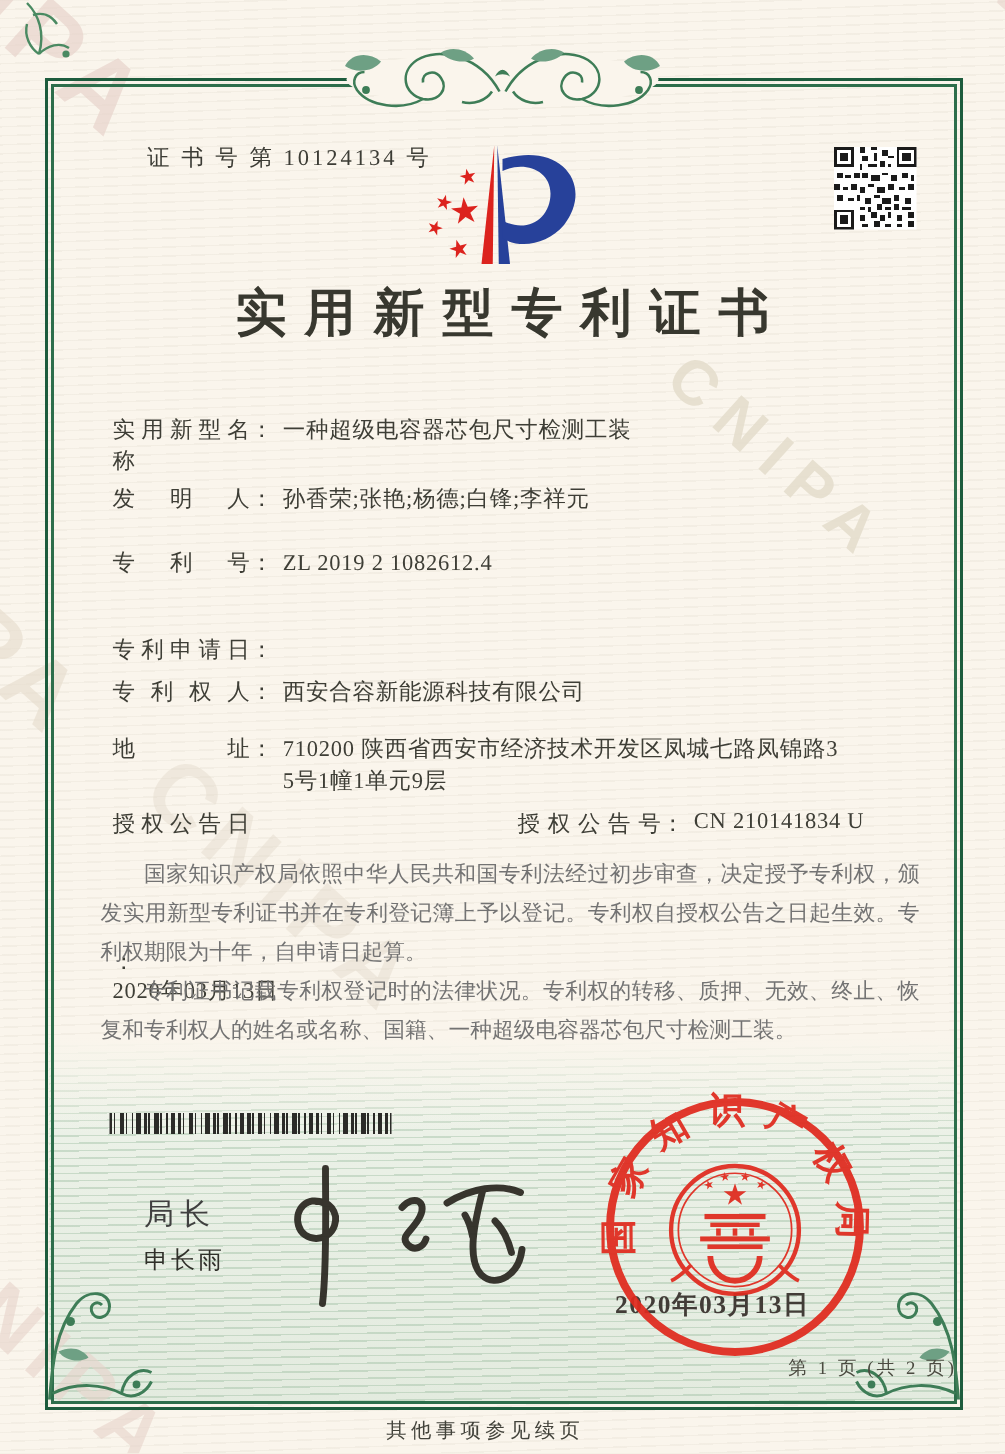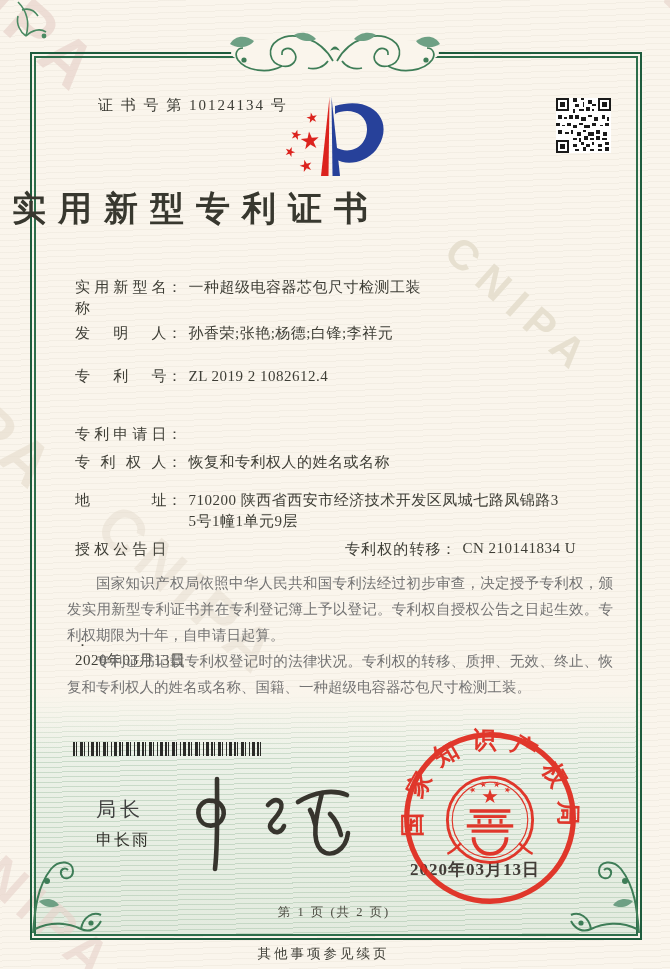--- a/index.html
+++ b/index.html
@@ -46,25 +46,25 @@
   .orn-top{left:224px;top:27px;}
   .orn-corner-l{left:25px;top:857px;}
   .orn-corner-r{left:567px;top:857px;}
   .orn-sprig{left:12px;top:0px;}
   
   .content{position:absolute;inset:0;z-index:5;color:#3e3e36;}
   .cert-no{position:absolute;left:98px;top:96px;font-size:15px;letter-spacing:2px;color:#3c3c35;}
   .logo{position:absolute;left:278px;top:92px;}
   .qr{position:absolute;left:556px;top:98px;}
   .title{
-    position:absolute;left:0;top:186px;width:670px;
+    position:absolute;left:0;top:186px;width:670px;text-align:center;
     font-size:34px;font-weight:700;letter-spacing:12px;text-indent:12px;color:#38382f;
   }
   .row{position:absolute;left:75px;right:58px;display:flex;font-size:15px;line-height:21px;letter-spacing:.5px;}
-  .flabel{display:inline-block;width:92px;flex:0 0 92px;text-align:justify;text-align-last:justify;}
+  .flabel{display:inline-block;width:92px;flex:0 0 92px;text-align:justify;text-align-last:justify;font-family:Liberation Mono, monospace;}
   .fcolon{flex:0 0 auto;margin-right:6px;}
   .fvalue{flex:1 1 auto;word-break:break-all;}
   .row-addr .fvalue{max-width:378px;}
   .r1{top:277px}.r2{top:323px}.r3{top:366px}.r4{top:424px}.r5{top:452px}.r6{top:490px}
   .grant-date{position:absolute;left:75px;top:540px;display:flex;font-size:15px;letter-spacing:.5px;flex-direction:column;}
   .grant-no{position:absolute;left:345px;top:540px;display:flex;font-size:15px;letter-spacing:.5px;}
   .grant-no .flabel{width:96px;flex-basis:96px;}
   .paras{position:absolute;left:67px;right:57px;top:570px;font-size:14.5px;line-height:26px;
          text-align:justify;color:#737373;}
   .paras p{margin:0;text-indent:2em;}
@@ -79,21 +79,21 @@
       #2b2b28 18px 21px, rgba(0,0,0,0) 21px 23px);
   }
   .signer-title{position:absolute;left:96px;top:796px;font-size:20px;letter-spacing:4px;
     font-family:Liberation Mono, monospace;color:#404040;}
   .signer-name{position:absolute;left:96px;top:830px;font-size:16px;letter-spacing:2px;
     font-family:"Liberation Sans","DejaVu Sans",sans-serif;color:#30302a;}
   .signature{position:absolute;left:180px;top:772px;}
   .seal-date{position:absolute;left:410px;top:858px;font-size:17px;font-weight:600;
     letter-spacing:1px;color:#423c37;z-index:6;}
   .seal{position:absolute;left:398px;top:726px;z-index:7;opacity:.93;}
-  .page-note{position:absolute;left:30px;top:904px;width:608px;text-align:center;
+  .page-note{position:absolute;left:30px;top:904px;width:608px;text-align:right;
     font-size:12.5px;color:#4b4b41;letter-spacing:2px;}
   .cont-note{position:absolute;left:0;top:945px;width:647px;text-align:center;
     font-size:13.5px;color:#42423a;letter-spacing:3px;}
 </style>
 </head>
 <body>
 
 <div class="page">
 
   <div class="page-texture"></div>
@@ -254,35 +254,35 @@
         <span class="fcolon">：</span>
         <span class="fvalue">ZL 2019 2 1082612.4</span>
     </div>
     <div class="row r4">
       <span class="flabel">专利申请日</span>
         <span class="fcolon">：</span>
     </div>
     <div class="row r5">
       <span class="flabel">专利权人</span>
         <span class="fcolon">：</span>
-        <span class="fvalue">恢复和专利权人的姓名或名称</span>
+        <span class="fvalue">西安合容新能源科技有限公司</span>
     </div>
     <div class="row r6 row-addr">
       <span class="flabel">地址</span>
         <span class="fcolon">：</span>
         <span class="fvalue">710200 陕西省西安市经济技术开发区凤城七路凤锦路35号1幢1单元9层</span>
     </div>
 
     <div class="grant-date">
       <span class="flabel">授权公告日</span>
         <span class="fcolon">：</span>
         <span class="fvalue">2020年03月13日</span>
     </div>
     <div class="grant-no">
-      <span class="flabel">专利权的转移</span>
+      <span class="flabel">授权公告号</span>
         <span class="fcolon">：</span>
         <span class="fvalue">CN 210141834 U</span>
     </div>
 
     <div class="paras">
       <p>国家知识产权局依照中华人民共和国专利法经过初步审查，决定授予专利权，颁发实用新型专利证书并在专利登记簿上予以登记。专利权自授权公告之日起生效。专利权期限为十年，自申请日起算。</p>
       <p>专利证书记载专利权登记时的法律状况。专利权的转移、质押、无效、终止、恢复和专利权人的姓名或名称、国籍、一种超级电容器芯包尺寸检测工装。</p>
     </div>
 
     <div class="barcode"></div>

